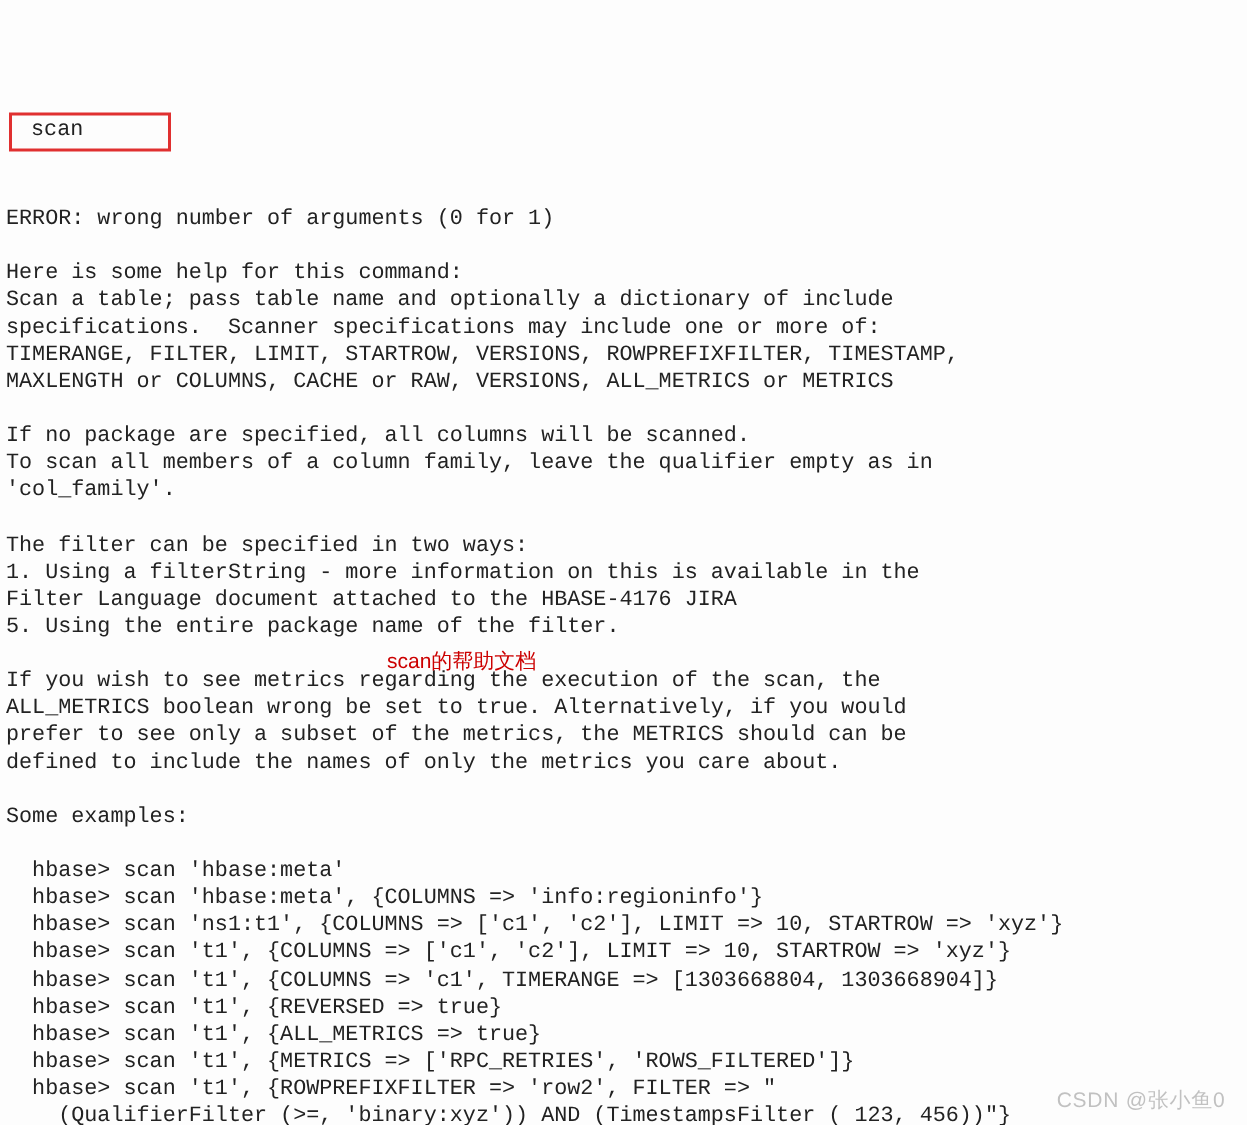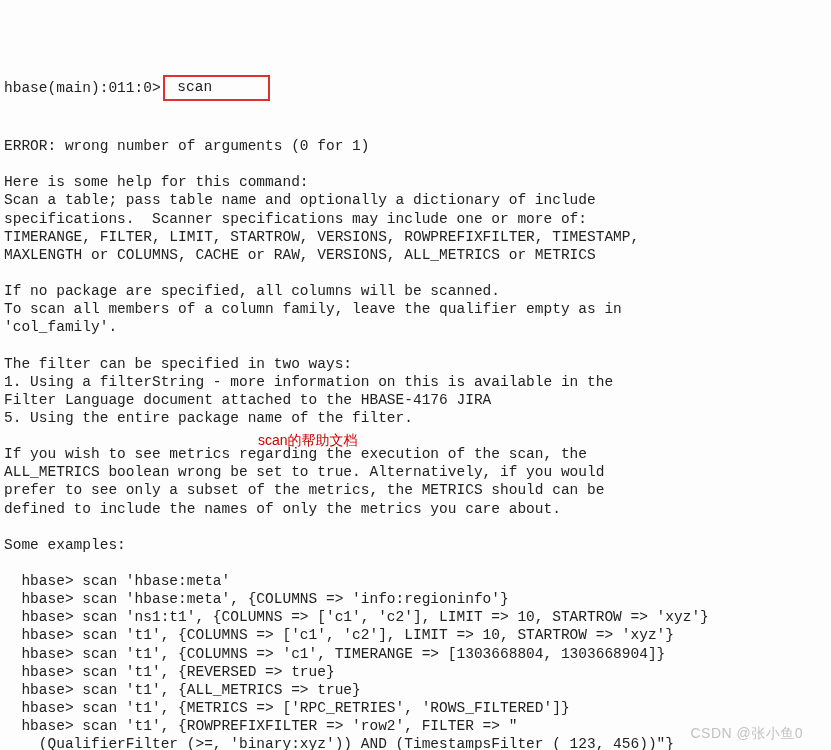--- a/index.html
+++ b/index.html
@@ -35,36 +35,36 @@
     }
     .annotation {
       color: #cc0000;
       font-family: "Microsoft YaHei", "SimSun", sans-serif;
       font-size: 14px;
       position: absolute;
     }
     .watermark {
       position: absolute;
       bottom: 8px;
-      right: 28px;
+      right: 14px;
       color: rgba(120,120,120,0.45);
       font-family: "Microsoft YaHei", sans-serif;
       font-size: 14px;
       letter-spacing: 0.5px;
     }
     .terminal-block {
       white-space: pre;
     }
   </style>
 </head>
 <body>
 
 
 
-<div class="prompt-line"><span>hbase(main):011:0&gt;</span><span class="highlight-box"> scan      </span></div>
+<div class="prompt-line"><span class="highlight-box"> scan      </span></div>
 <div class="terminal-block">
 <span>ERROR: wrong number of arguments (0 for 1)</span>
 
 <span>Here is some help for this command:</span>
 <span>Scan a table; pass table name and optionally a dictionary of include</span>
 <span>specifications.  Scanner specifications may include one or more of:</span>
 <span>TIMERANGE, FILTER, LIMIT, STARTROW, VERSIONS, ROWPREFIXFILTER, TIMESTAMP,</span>
 <span>MAXLENGTH or COLUMNS, CACHE or RAW, VERSIONS, ALL_METRICS or METRICS</span>
 
 <span>If no package are specified, all columns will be scanned.</span>

